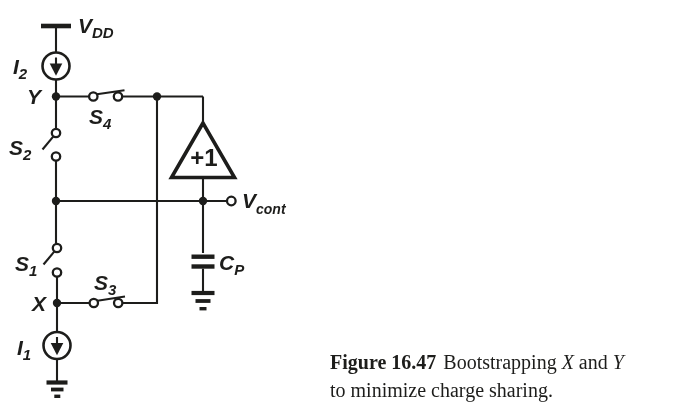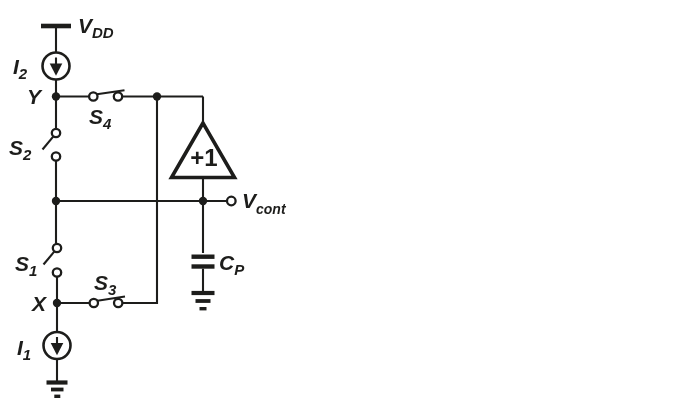--- a/index.html
+++ b/index.html
@@ -147,14 +147,21 @@
 
     <text class="lbl" x="32" y="311">X</text>
 
     <text class="lbl" x="17" y="355"><tspan>I</tspan><tspan class="sub" dy="5">1</tspan></text>
 
     <text class="lbl" x="242" y="208"><tspan>V</tspan><tspan class="sub2" dy="6">cont</tspan></text>
 
     <text class="lbl" x="219" y="270"><tspan>C</tspan><tspan class="sub" dy="5">P</tspan></text>
   </svg>
 
+  <div class="caption">
+    <span class="fig-label">Figure 16.47</span><span>Bootstrapping</span>
+    <span class="var">X</span>
+    <span>and</span>
+    <span class="var">Y</span>
+    <div>to minimize charge sharing.</div>
+  </div>
 
 </div>
 
 </body></html>

